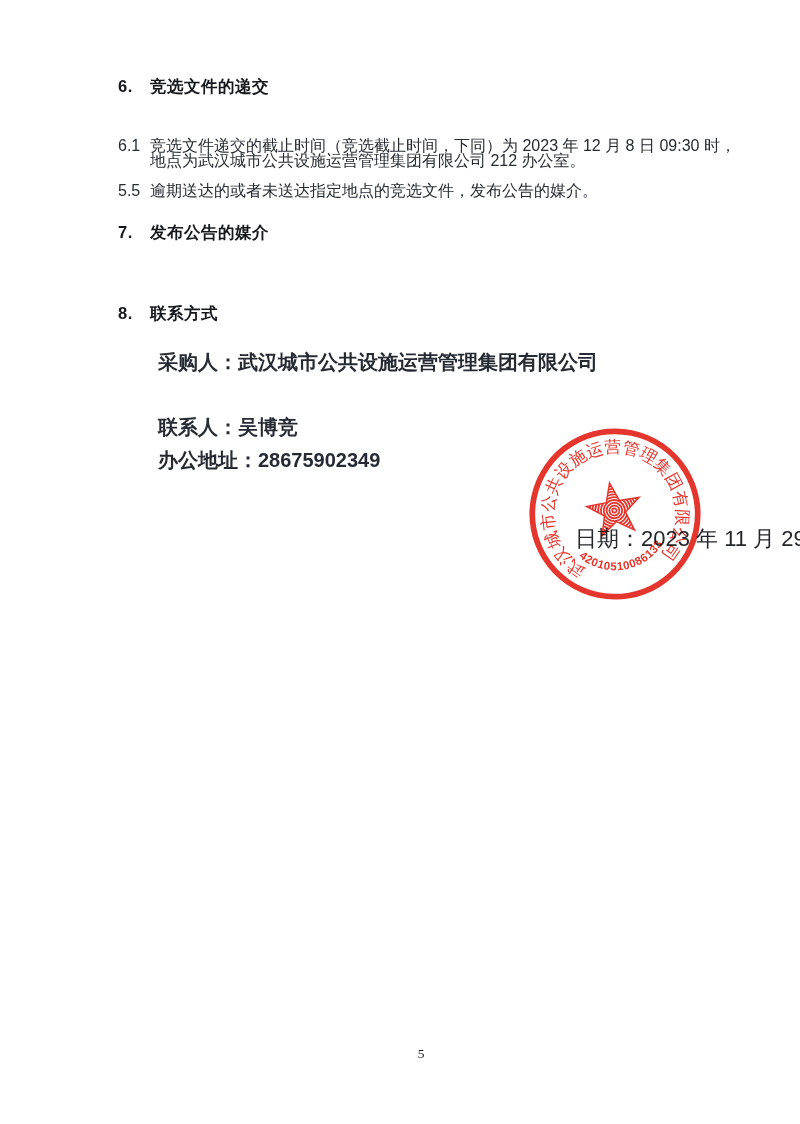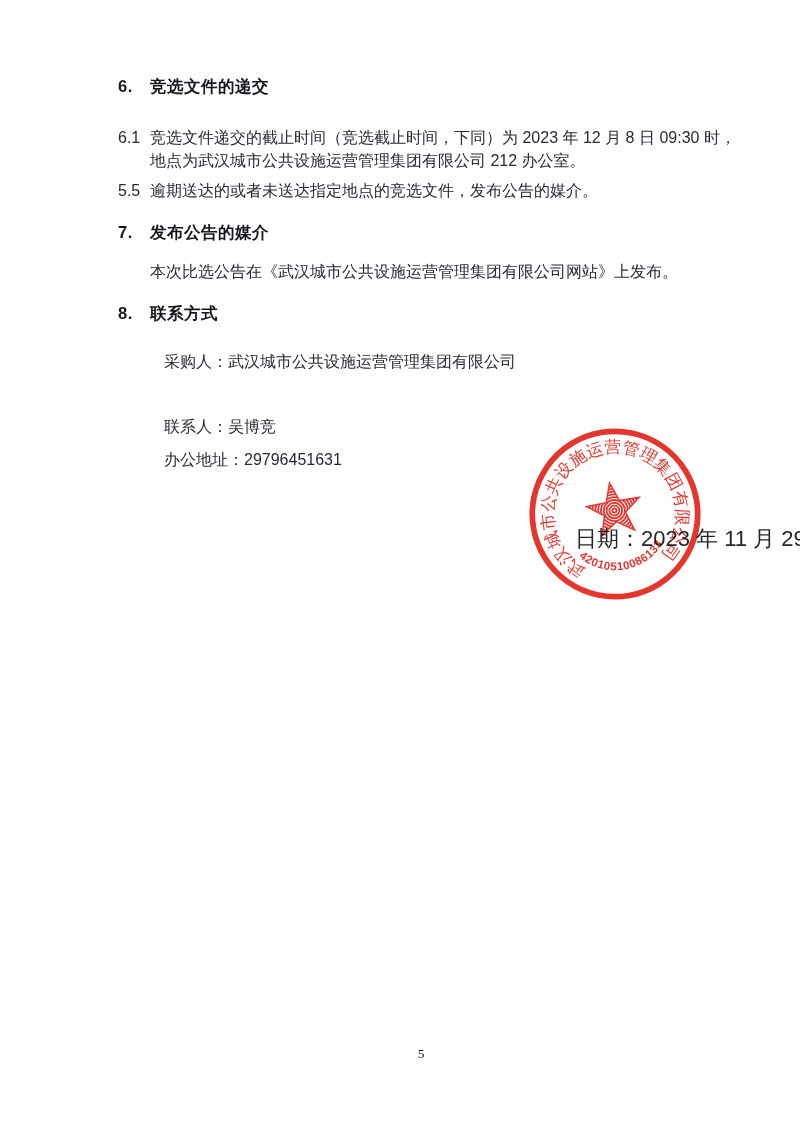--- a/index.html
+++ b/index.html
@@ -9,21 +9,21 @@
     margin:0 auto;
     background:#ffffff;
     font-family:"Liberation Sans","DejaVu Sans",sans-serif;
     color:#262b33;
     overflow:hidden;
   }
   .row{position:absolute;left:118px;display:flex;font-size:16px;line-height:20px;white-space:nowrap;}
   .row .num{flex:0 0 32px;width:32px;}
   .heading{font-weight:bold;font-size:16.5px;color:#14171c;letter-spacing:0.5px;}
   .cont{position:absolute;left:150px;font-size:16px;line-height:20px;white-space:nowrap;}
-  .contact{position:absolute;left:164px;font-size:16px;line-height:20px;white-space:nowrap;}
+  .contact{position:absolute;left:158px;font-size:20px;line-height:20px;white-space:nowrap;font-weight:bold;}
   .date-line{
     position:absolute;left:575px;top:524px;
     font-size:22px;color:#23262b;white-space:nowrap;z-index:2;
   }
   .stamp{
     position:absolute;left:527px;top:426px;
     width:176px;height:176px;
     z-index:3;
     mix-blend-mode:multiply;
     opacity:0.93;
@@ -39,50 +39,49 @@
 </head>
 <body>
 
 <div class="page">
 
   <div class="row heading" style="top:76px">
     <span class="num">6.</span>
     <span>竞选文件的递交</span>
   </div>
 
-  <div class="row" style="top:128px">
+  <div class="row" style="top:136px">
     <span class="num">6.1</span>
     <span>竞选文件递交的截止时间（竞选截止时间，下同）为 2023 年 12 月 8 日 09:30 时，</span>
   </div>
   <div class="cont" style="top:151px">地点为武汉城市公共设施运营管理集团有限公司 212 办公室。</div>
 
   <div class="row" style="top:181px">
     <span class="num">5.5</span>
     <span>逾期送达的或者未送达指定地点的竞选文件，发布公告的媒介。</span>
   </div>
 
   <div class="row heading" style="top:222px">
     <span class="num">7.</span>
     <span>发布公告的媒介</span>
   </div>
-  <div class="cont" style="top:262px">本次比选公告在《武汉城市公共设施运营管理集团有限公司网站》上发布。</div>
 
   <div class="row heading" style="top:303px">
     <span class="num">8.</span>
     <span>联系方式</span>
   </div>
 
   <div class="contact" style="top:352px">
     <span>采购人：</span><span>武汉城市公共设施运营管理集团有限公司</span>
   </div>
   <div class="contact" style="top:417px">
     <span>联系人：</span><span>吴博竞</span>
   </div>
   <div class="contact" style="top:450px">
-    <span>办公地址：</span><span>29796451631</span>
+    <span>办公地址：</span><span>28675902349</span>
   </div>
 
   <div class="date-line">日期：2023 年 11 月 29 日</div>
 
   <svg class="stamp" viewBox="0 0 200 200" aria-hidden="true">
     <defs>
       <path id="ring-arc" d="M 56.9 155.2 A 70 70 0 1 1 143.1 155.2" fill="none"></path>
       <path id="code-arc" d="M 51 141.1 A 64 64 0 0 0 149 141.1" fill="none"></path>
       <clipPath id="star-clip">
         <path d="M100,64 L107.5,85.6 L130.4,86.1 L112.2,100 L118.8,121.9 L100,108.8 L81.2,121.9 L87.8,100 L69.6,86.1 L92.5,85.6 Z"></path>

